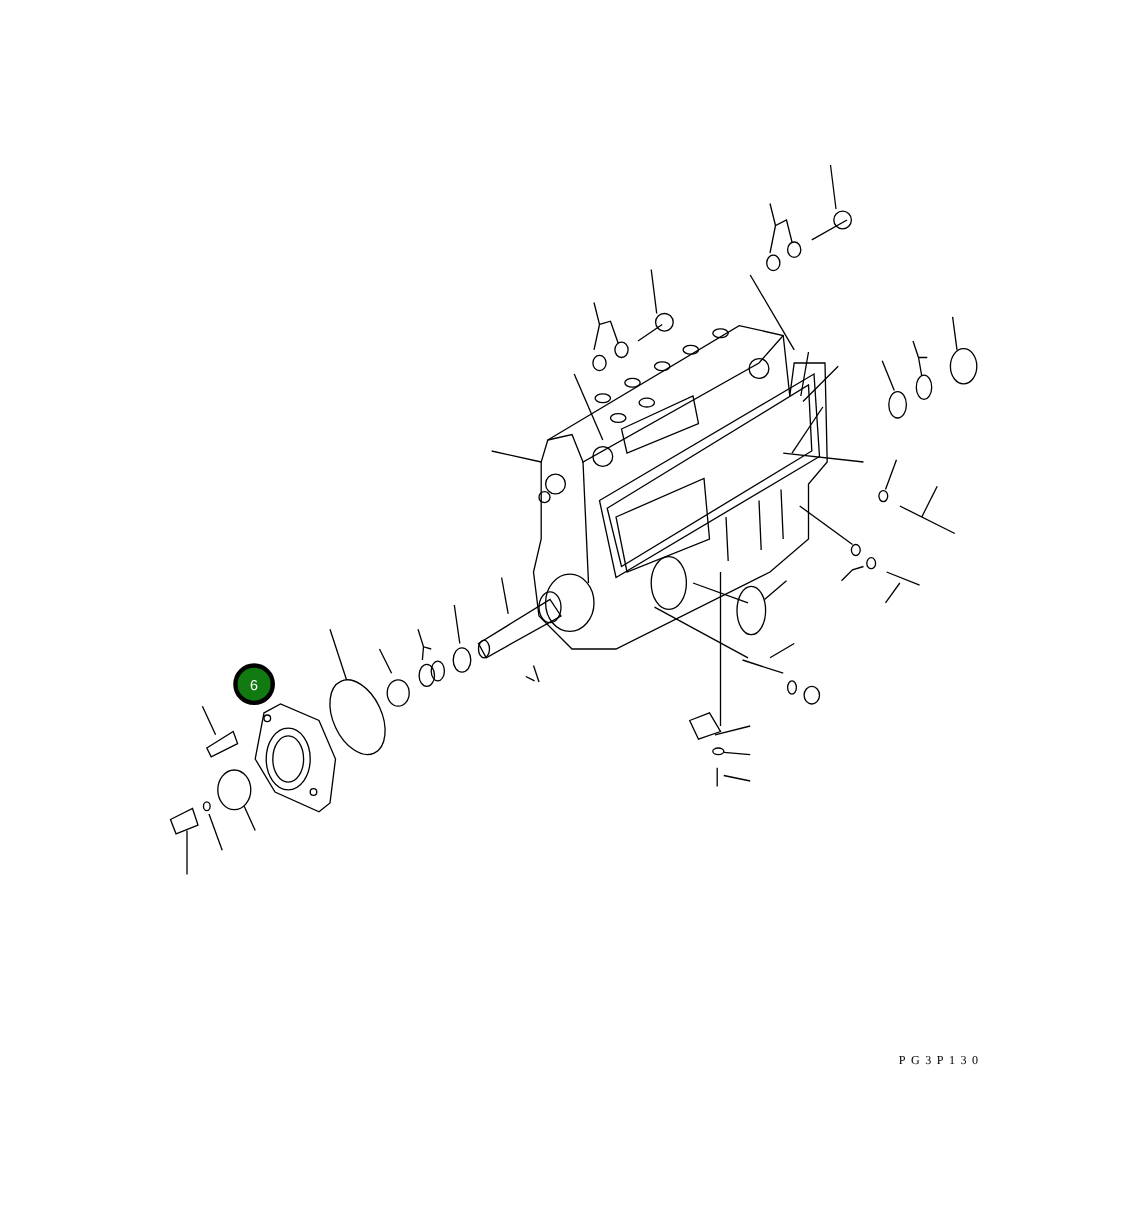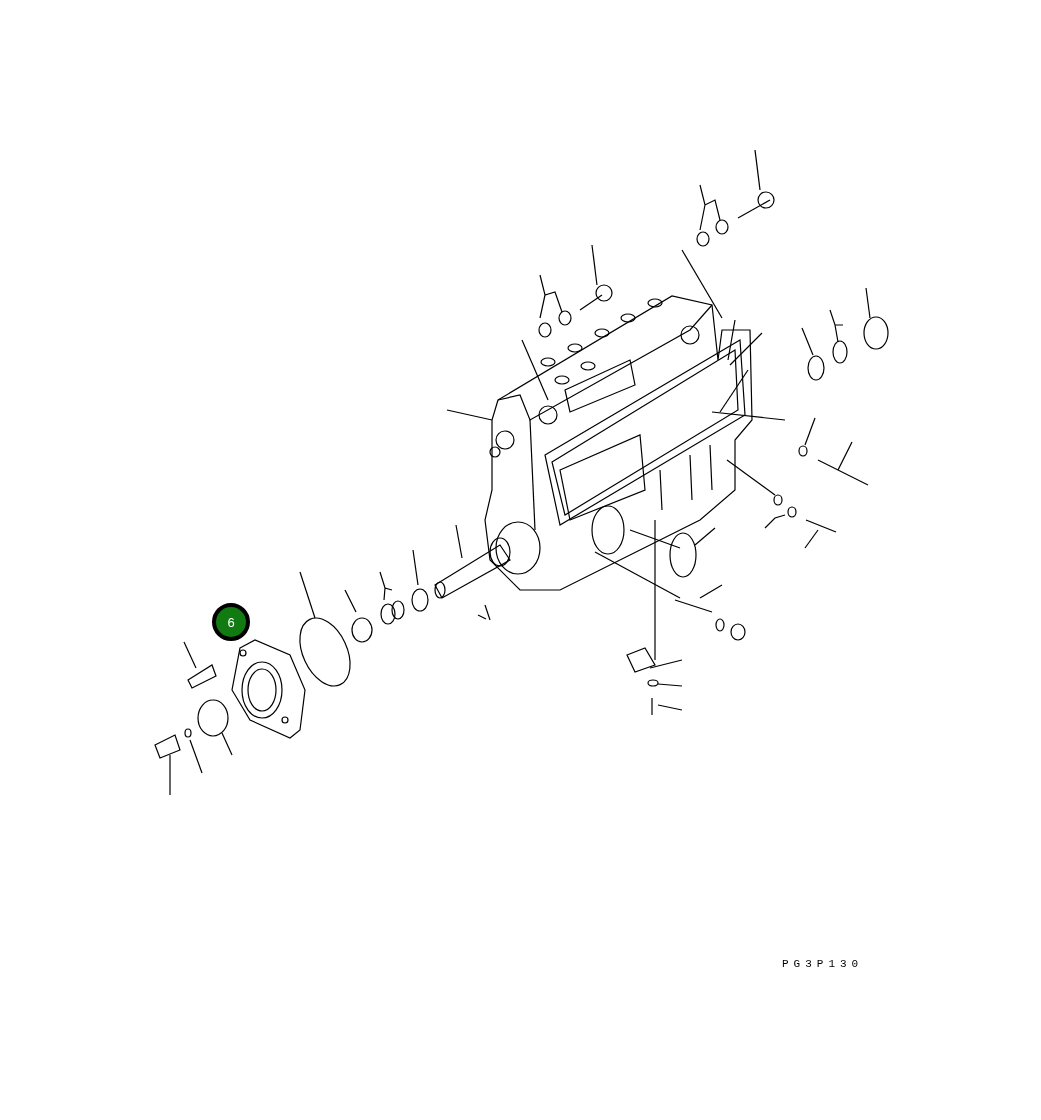--- a/index.html
+++ b/index.html
@@ -1,20 +1,20 @@
 <!DOCTYPE html>
 <html><head>
 <meta charset="utf-8">
 <style>
   html, body { margin:0; padding:0; background:#ffffff; }
   body { width:1041px; height:1120px; position:relative; overflow:hidden; font-family:"Liberation Sans", sans-serif; }
   #diagram { position:absolute; left:0; top:0; width:1041px; height:1120px; }
   .ln { stroke:#000; stroke-width:1.2; fill:none; }
   .callout { position:absolute; left:212px; top:603px; width:38px; height:38px; border-radius:50%; background:#117a11; border:4px solid #000; box-sizing:border-box; color:#fff; font-size:13px; display:flex; align-items:center; justify-content:center; cursor:pointer; }
-  .code { position:absolute; left:782px; top:958px; font-family:Liberation Mono, monospace; font-size:11px; letter-spacing:5px; color:#000; }
+  .code { position:absolute; left:817px; top:958px; font-family:Liberation Serif, serif; font-size:11px; letter-spacing:5px; color:#000; }
 </style>
 </head>
 <body>
 
 <svg id="diagram" viewBox="0 0 1041 1120" xmlns="http://www.w3.org/2000/svg">
 
   <g>
     <path class="ln" d="M498 400 L672 296 L712 305 L718 360 L722 330 L750 330 L752 420 L735 440 L735 490 L700 520 L560 590 L520 590 L490 560 L485 520 L492 490 L492 420 Z"></path>
     <path class="ln" d="M498 400 L520 395 L530 420 L690 330 L712 305"></path>
     <path class="ln" d="M530 420 L535 530"></path>

